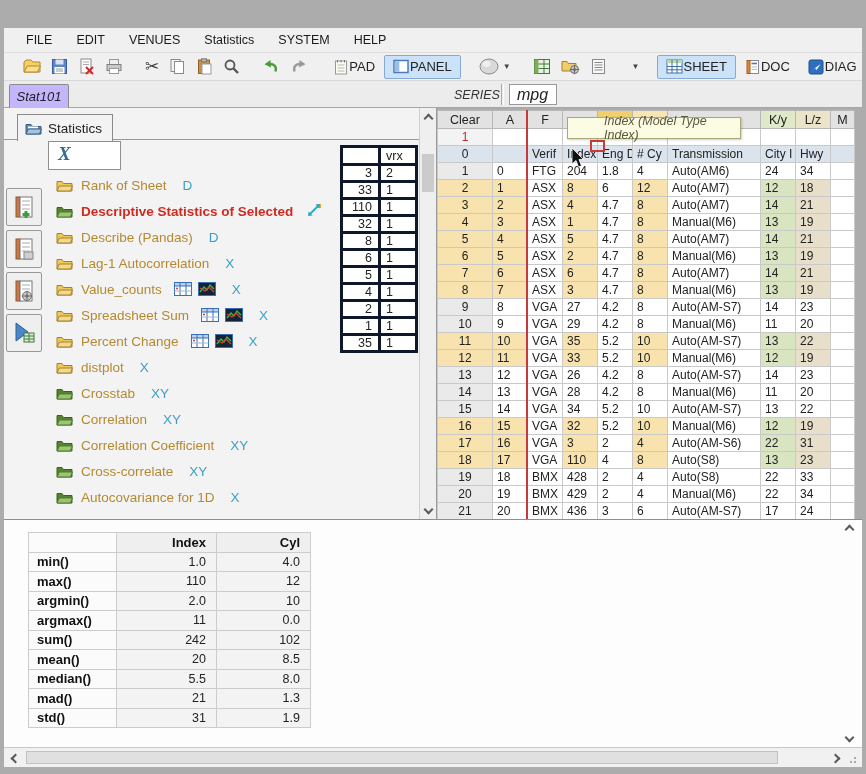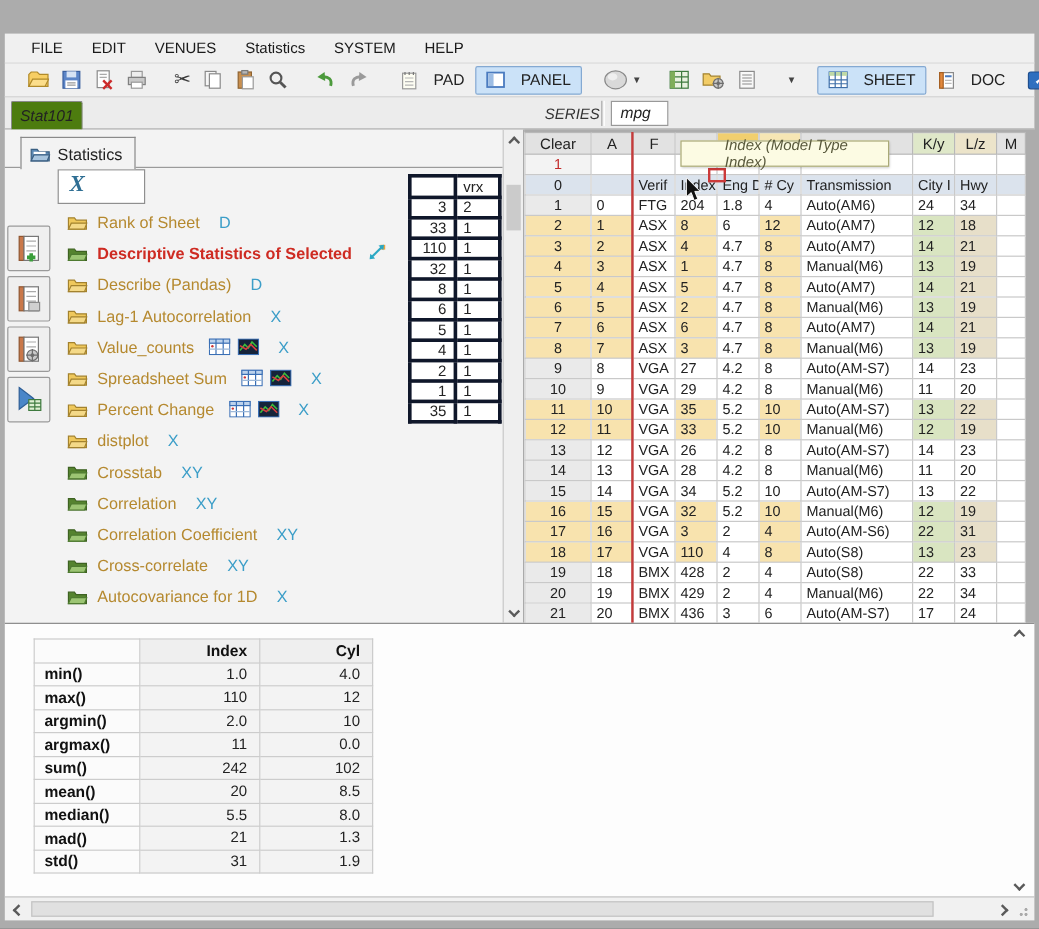--- a/index.html
+++ b/index.html
@@ -16,36 +16,36 @@
   .wbtn.close{width:40px;background:#DD4F42;color:#FFF;font-size:13px;border:1px solid #B53B30;}
   .maxglyph{width:10px;height:9px;border:1.5px solid #333;display:inline-block;}
   
   .menubar{position:absolute;left:4px;top:28px;width:858px;height:25px;background:#F0F0F0;
            border-bottom:1px solid #DDD;display:flex;align-items:center;padding-left:10px;}
   .menu-item{padding:0 12px;font-size:12.5px;color:#1A1A1A;}
   
   .toolbar{position:absolute;left:4px;top:53px;width:858px;height:28px;background:#F0F0F0;
            border-bottom:1px solid #D8D8D8;display:flex;align-items:center;padding-left:14px;}
   .tbtn{height:24px;display:flex;align-items:center;justify-content:center;padding:0 4px;border:1px solid transparent;}
-  .tbtn.labeled{gap:13px;font-size:13px;color:#222;padding:0 8px;}
+  .tbtn.labeled{gap:1px;font-size:13px;color:#222;padding:0 8px;}
   .tbtn.active{background:#CBE2F8;border:1px solid #84A9D2;border-radius:2px;}
   .tsep{width:1px;height:22px;background:#C6C6C6;margin:0 6px;}
   .caret{font-size:8px;color:#444;margin-left:3px;}
   .cutglyph{font-size:17px;color:#3A3A3A;line-height:18px;}
   .tinysq{width:6px;height:6px;background:#BDBDBD;margin:0 6px;}
   
   .tabrow{position:absolute;left:4px;top:81px;width:858px;height:27px;background:#ECECEC;
           border-bottom:1px solid #A6A6A6;}
-  .doctab{position:absolute;left:5px;top:3px;width:60px;height:24px;background:#4d7c0f;
+  .doctab{position:absolute;left:5px;top:3px;width:60px;height:24px;background:#c4b5fd;
           border:1px solid #8A8A8A;border-bottom:none;border-radius:2px 2px 0 0;
           font-style:italic;font-size:13px;color:#222;display:flex;align-items:center;justify-content:center;}
   .series-label{position:absolute;left:450px;top:7px;font-style:italic;font-size:12.5px;color:#333;}
   .series-sep{position:absolute;left:497px;top:3px;width:3px;height:21px;border-left:1px solid #AAA;border-right:1px solid #FFF;}
   .series-input{position:absolute;left:505px;top:3px;width:48px;height:21px;background:#FFF;
-                border:1px solid #999;font-style:italic;font-size:13px;color:#222;padding:1px 0 0 7px;}
+                border:1px solid #999;font-style:italic;font-size:16px;color:#222;padding:1px 0 0 7px;}
   
   .leftpanel{position:absolute;left:4px;top:108px;width:415px;height:411px;background:#F3F3F3;}
   .pline{position:absolute;left:0;right:0;top:31px;border-top:1px solid #9A9A9A;}
   .ptab{position:absolute;left:13px;top:6px;width:96px;height:27px;background:#F3F3F3;
         border:1px solid #8A8A8A;border-bottom:none;display:flex;align-items:center;gap:6px;
         padding-left:7px;font-size:13.5px;color:#222;z-index:2;}
   .sidebtns{position:absolute;left:2px;top:80px;display:flex;flex-direction:column;gap:4px;}
   .sbtn{width:36px;height:38px;background:#EFEFEF;border:1px solid #9A9A9A;border-radius:2px;
         display:flex;align-items:center;justify-content:center;}
   .xbox{position:absolute;left:44px;top:33px;width:73px;height:29px;background:#FFF;border:1px solid #8F8F8F;

